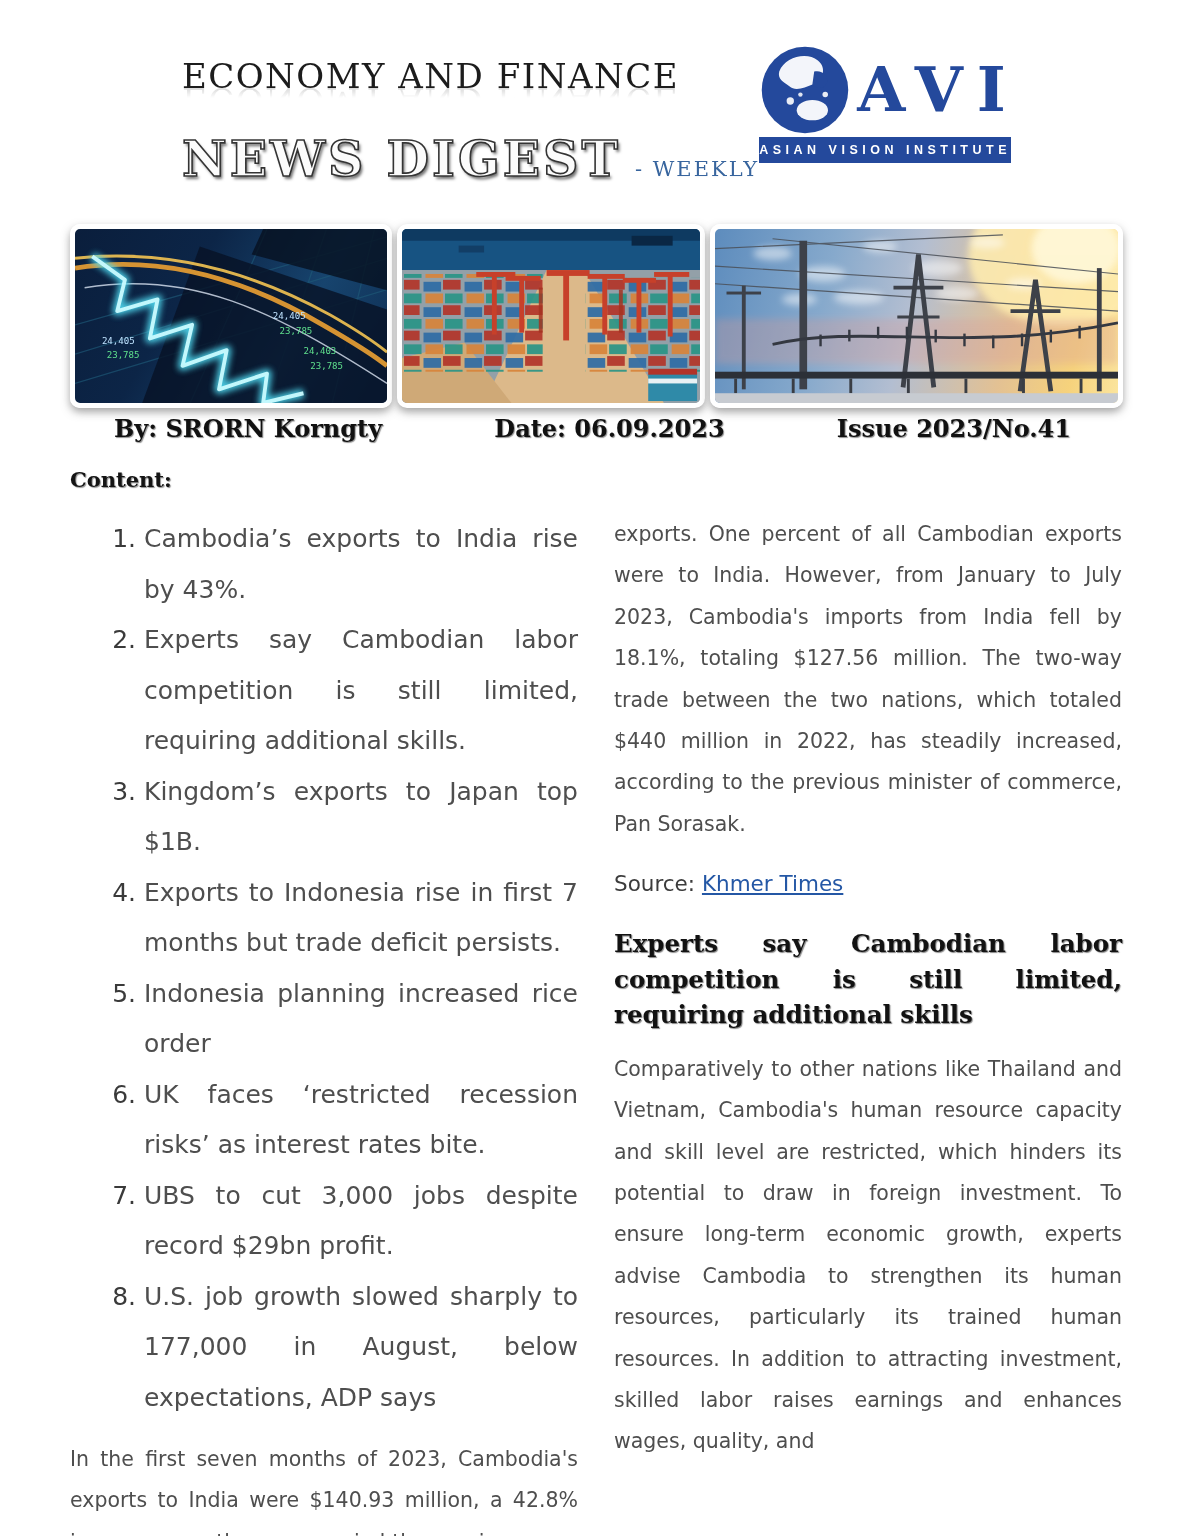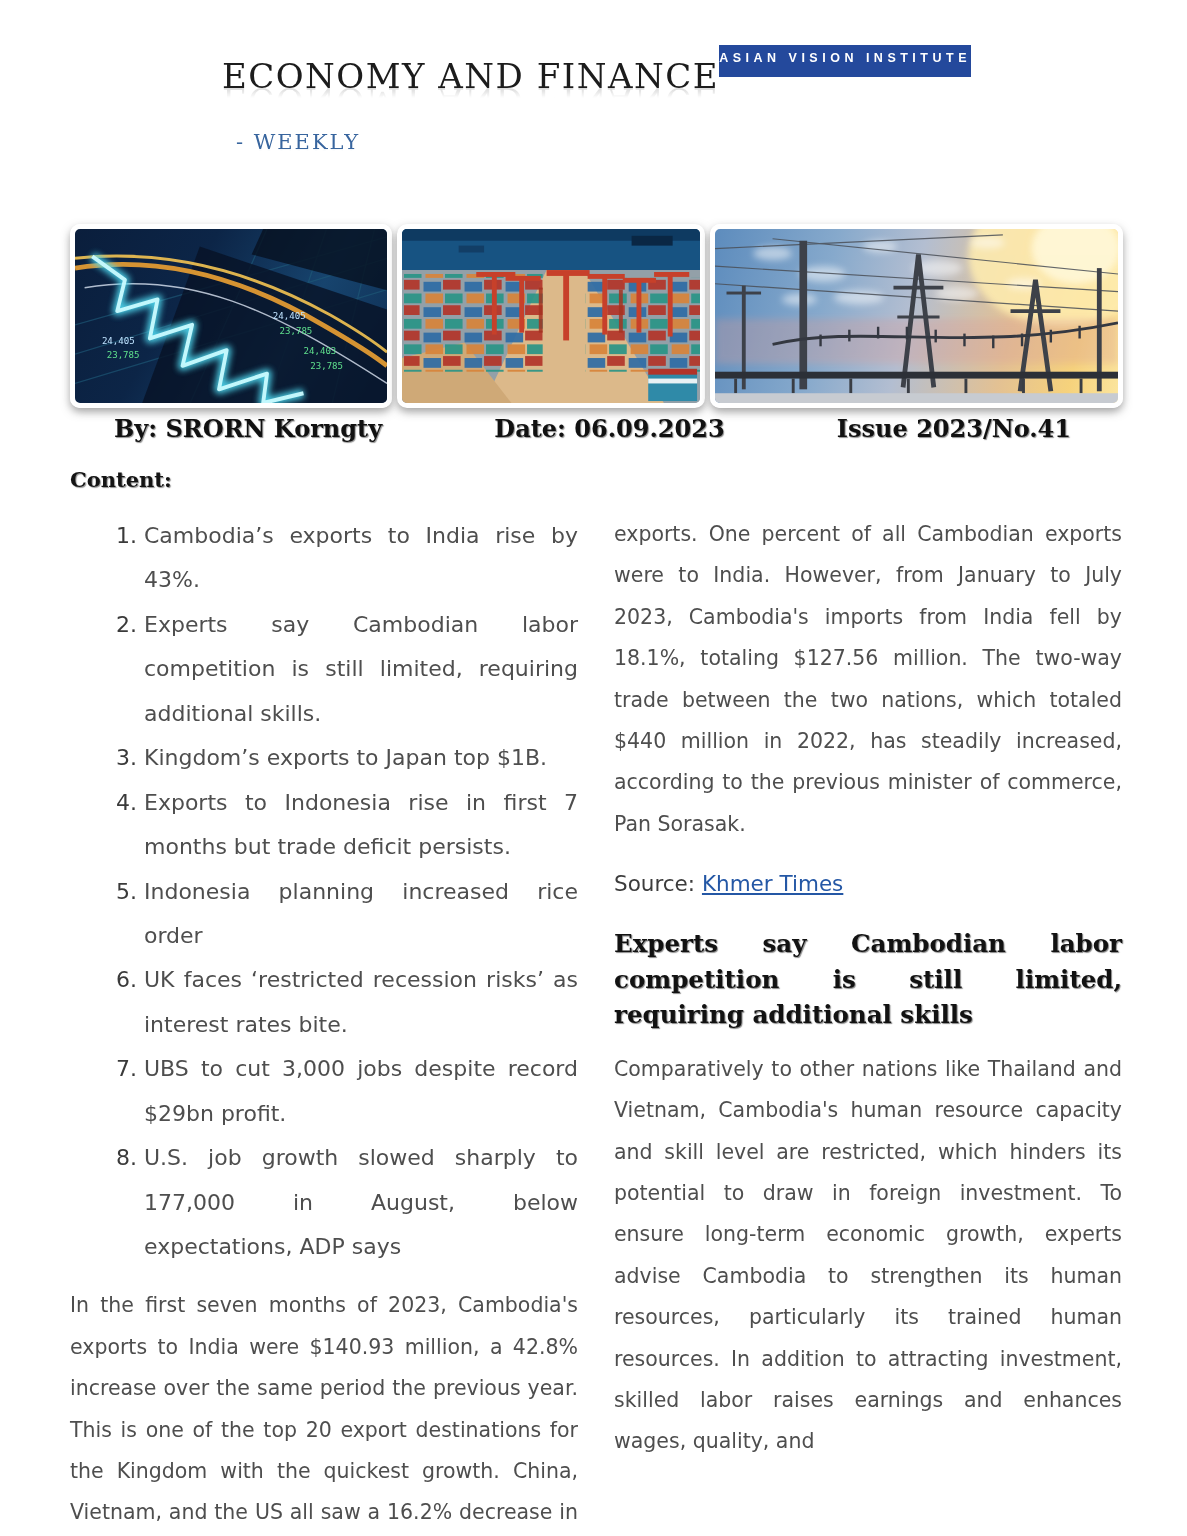--- a/index.html
+++ b/index.html
@@ -37,21 +37,21 @@
   .logo-top{display:flex;align-items:center;}
   .globe{width:92px;height:92px;flex:0 0 auto;}
   .avi-acronym{
     font-family:"DejaVu Serif",serif;font-weight:bold;
     font-size:62px;color:#24499c;letter-spacing:14px;margin-left:6px;line-height:1;
   }
   .logo-banner{
     margin-top:1px;background:#24499c;color:#ffffff;
     font-family:"Liberation Sans",sans-serif;font-weight:bold;
     font-size:12.5px;letter-spacing:4.5px;text-align:center;
-    padding:6px 0 12px 0;
+    padding:6px 0 6px 0;
   }
   
   .banner{margin-top:14px;display:flex;gap:5px;height:184px;}
   .banner-card{
     box-sizing:border-box;border:5px solid #ffffff;border-radius:10px;
     box-shadow:0 4px 9px rgba(90,90,90,0.55);
     overflow:hidden;position:relative;height:100%;
   }
   .banner-card svg{display:block;width:100%;height:100%;}
   .card-stock{flex:0 0 322px;background:linear-gradient(120deg,#0a1e3c 0%,#0c2547 35%,#17446e 68%,#0d2c50 100%);}
@@ -71,21 +71,21 @@
     text-shadow:1px 1px 1px rgba(130,130,130,0.9);
   }
   .columns{display:flex;gap:36px;margin-top:22px;}
   .col{width:508px;flex:0 0 508px;}
   .body-text{
     font-family:"DejaVu Sans",sans-serif;font-size:20.5px;line-height:2.02;
     color:#4e4e4e;text-align:justify;margin:0;
   }
   ol.toc{margin:0;padding:0 0 0 74px;}
   ol.toc li{
-    font-family:"DejaVu Sans",sans-serif;font-size:22px;line-height:2.02;
+    font-family:"DejaVu Sans",sans-serif;font-size:25px;line-height:2.02;
     color:#4e4e4e;text-align:justify;
   }
   ol.toc li::marker{color:#3a3a3a;}
   .article-heading{
     font-family:"DejaVu Serif",serif;font-weight:bold;
     font-size:24.5px;line-height:1.45;color:#121212;margin:30px 0 0 0;
     text-shadow:1px 1px 1px rgba(110,110,110,0.85);
   }
   .article-heading.justified{text-align:justify;}
   .para{margin-top:16px;}
@@ -97,24 +97,37 @@
 </style>
 </head>
 <body>
 
 <div class="page">
 
   <div class="top-row">
     <div class="titles">
       <div class="category-title">ECONOMY AND FINANCE</div>
       <div class="main-title-row">
+        <span class="news-digest">NEWS DIGEST</span>
         <span class="weekly">- WEEKLY</span>
       </div>
     </div>
     <div class="logo">
+      <div class="logo-top">
+        <svg class="globe" viewBox="0 0 100 100">
+          <circle cx="50" cy="50" r="47" fill="#24499c"></circle>
+          <path d="M22,30 C28,14 52,8 64,18 C74,26 70,40 58,44 C50,47 40,52 33,46 C26,41 20,38 22,30 Z" fill="#ffffff" opacity="0.95"></path>
+          <path d="M60,30 C68,28 76,34 74,42 C72,49 62,50 58,44 Z" fill="#24499c"></path>
+          <ellipse cx="58" cy="72" rx="17" ry="11" fill="#ffffff" opacity="0.95"></ellipse>
+          <circle cx="34" cy="62" r="4" fill="#ffffff" opacity="0.9"></circle>
+          <circle cx="72" cy="55" r="3" fill="#ffffff" opacity="0.9"></circle>
+          <circle cx="45" cy="55" r="2.4" fill="#ffffff" opacity="0.85"></circle>
+        </svg>
+        <span class="avi-acronym">AVI</span>
+      </div>
       <div class="logo-banner">ASIAN VISION INSTITUTE</div>
     </div>
   </div>
 
   <div class="banner">
 
     <div class="banner-card card-stock">
       <svg viewBox="0 0 325 178" preserveAspectRatio="none">
         <defs>
           <filter id="glow" x="-50%" y="-50%" width="200%" height="200%">

